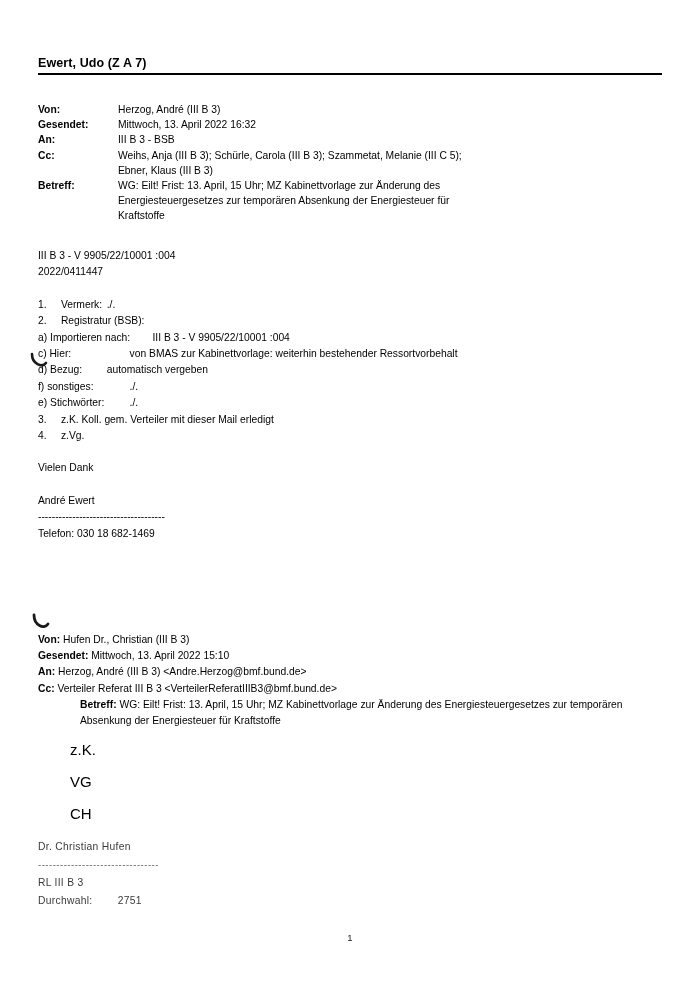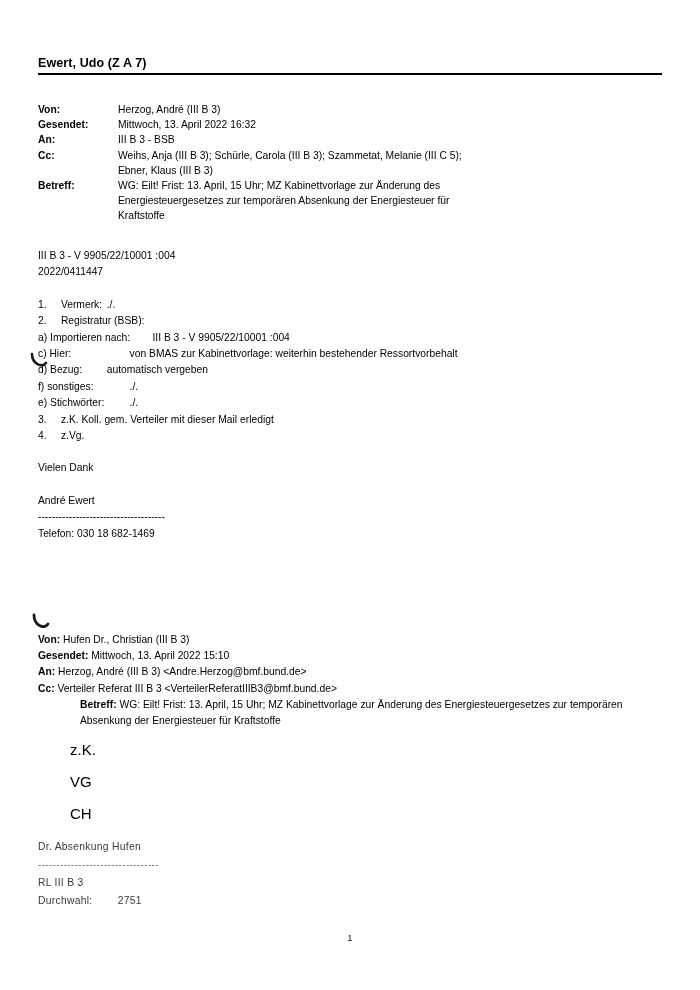--- a/index.html
+++ b/index.html
@@ -234,21 +234,21 @@
     </div>
   </div>
 
   <div class="msg2-body">
     <div class="line">z.K.</div>
     <div class="line">VG</div>
     <div class="line">CH</div>
   </div>
 
   <div class="signature">
-    <div class="sigline">Dr. Absenkung Hufen</div>
+    <div class="sigline">Dr. Christian Hufen</div>
     <div class="dashes">---------------------------------</div>
     <div class="sigline">RL III B 3</div>
     <div class="sigline tel">Durchwahl:        2751</div>
   </div>
 
   <div class="page-number">1</div>
 
   <div class="artifact" style="left:30px; top:350px;">
     <svg width="22" height="22" viewBox="0 0 22 22">
       <path d="M2 4 C2 14, 12 18, 16 13" stroke="#1a1a1a" stroke-width="2.6" fill="none" stroke-linecap="round"></path>

